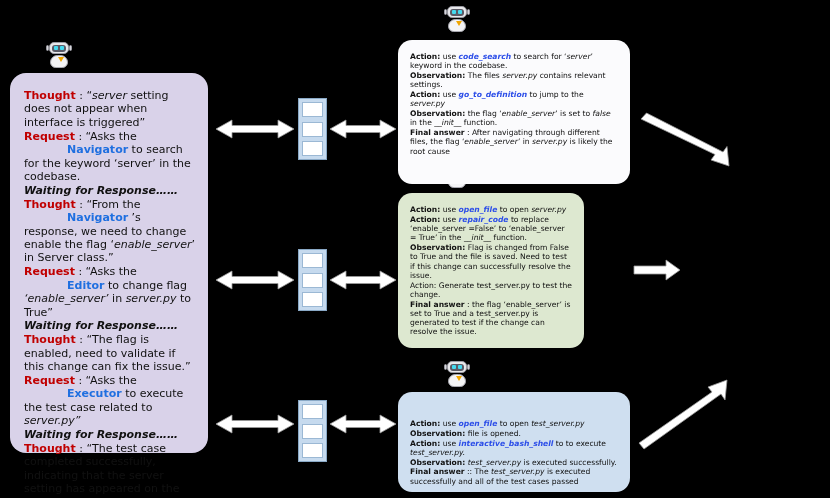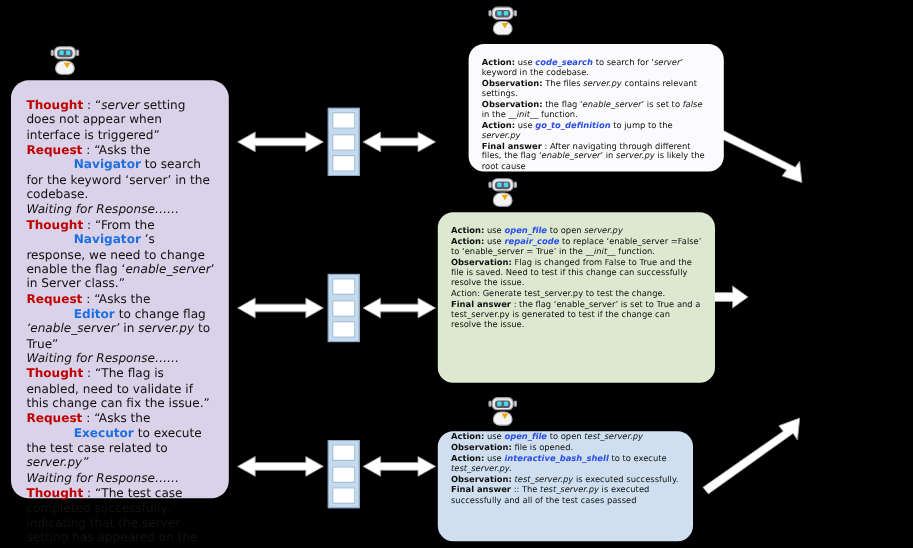--- a/index.html
+++ b/index.html
@@ -36,55 +36,54 @@
     height: 380px;
     background: #d9d2e9;
     padding: 16px 12px 10px 14px;
     font-size: 11px;
     border-radius: 16px;
   }
   .panel-navigator {
     left: 398px;
     top: 40px;
     width: 232px;
-    height: 116px;
+    height: 144px;
     background: #fbfbfd;
     padding: 12px 12px 20px 12px;
     font-size: 7.6px;
-    margin-left: 28px;
   }
   .panel-editor {
     left: 398px;
     top: 193px;
-    width: 252px;
+    width: 186px;
     height: 155px;
     background: #dde8d0;
     padding: 12px 12px 8px 12px;
     font-size: 7.6px;
   }
   .panel-executor {
     left: 398px;
     top: 392px;
     width: 232px;
     height: 100px;
     background: #cfdff0;
-    padding: 0 12px 8px 12px;
+    padding: 27px 12px 8px 12px;
     font-size: 7.6px;
   }
 
   .panel p {
     margin: 0 0 0.5px 0;
   }
 
   
   .k-red   { color: #c00000; font-weight: bold; }
   .k-blue  { color: #1f6fe0; font-weight: bold; margin-left: 43px; }
   .k-bold  { font-weight: bold; }
   .k-ital  { font-style: italic; }
-  .k-bi    { font-weight: normal; font-style: italic; }
+  .k-bi    { font-weight: bold; font-style: italic; }
   .k-tool  { color: #2b4de8; font-style: italic; font-weight: 600; }
 
   
   .robot {
     position: absolute;
     width: 28px;
     height: 30px;
   }
   .robot .head {
     position: absolute;
@@ -268,22 +267,22 @@
         <p><span class="k-red">Request</span><span> : “Asks the </span><span class="k-blue">Executor</span><span>  to execute the test case related to </span><span class="k-ital">server.py”</span></p>
         <p><span class="k-bi">Waiting for Response……</span></p>
         <p><span class="k-red">Thought</span><span> : “The test case completed successfully, indicating that the server setting has appeared on the interface. The issue  is resolved!”</span></p>
       </div>
   </div>
 
   <div class="panel panel-navigator">
     <div>
         <p><span class="k-bold">Action:</span><span>  use </span><span class="k-tool">code_search</span><span> to search for ‘</span><span class="k-ital">server</span><span>’ keyword in the codebase.</span></p>
         <p><span class="k-bold">Observation:</span><span>  The files </span><span class="k-ital">server.py</span><span> contains relevant settings.</span></p>
+        <p><span class="k-bold">Action:</span><span>  use </span><span class="k-tool">go_to_definition</span><span> to jump to the </span><span class="k-ital">server.py</span></p>
         <p><span class="k-bold">Observation:</span><span>  the flag ‘</span><span class="k-ital">enable_server</span><span>’ is set to </span><span class="k-ital">false</span><span> in the </span><span class="k-ital">__init__</span><span> function.</span></p>
-        <p><span class="k-bold">Action:</span><span>  use </span><span class="k-tool">go_to_definition</span><span> to jump to the </span><span class="k-ital">server.py</span></p>
         <p><span class="k-bold">Final  answer</span><span> : After navigating through different files, the flag ‘</span><span class="k-ital">enable_server</span><span>’ in </span><span class="k-ital">server.py</span><span> is likely the root cause</span></p>
       </div>
   </div>
 
   <div class="panel panel-editor">
     <div>
         <p><span class="k-bold">Action:</span><span>  use </span><span class="k-tool">open_file</span><span> to open </span><span class="k-ital">server.py</span></p>
         <p><span class="k-bold">Action:</span><span>  use </span><span class="k-tool">repair_code</span><span> to replace ‘enable_server =False’ to ‘enable_server = True’ in the </span><span class="k-ital">__init__</span><span>  function.</span></p>
         <p><span class="k-bold">Observation:</span><span>  Flag is changed from False to True and the file is saved. Need to test if this change can successfully resolve the issue.</span></p>
         <p><span>Action: Generate </span><span>test_server.py</span><span> to test the change.</span></p>

